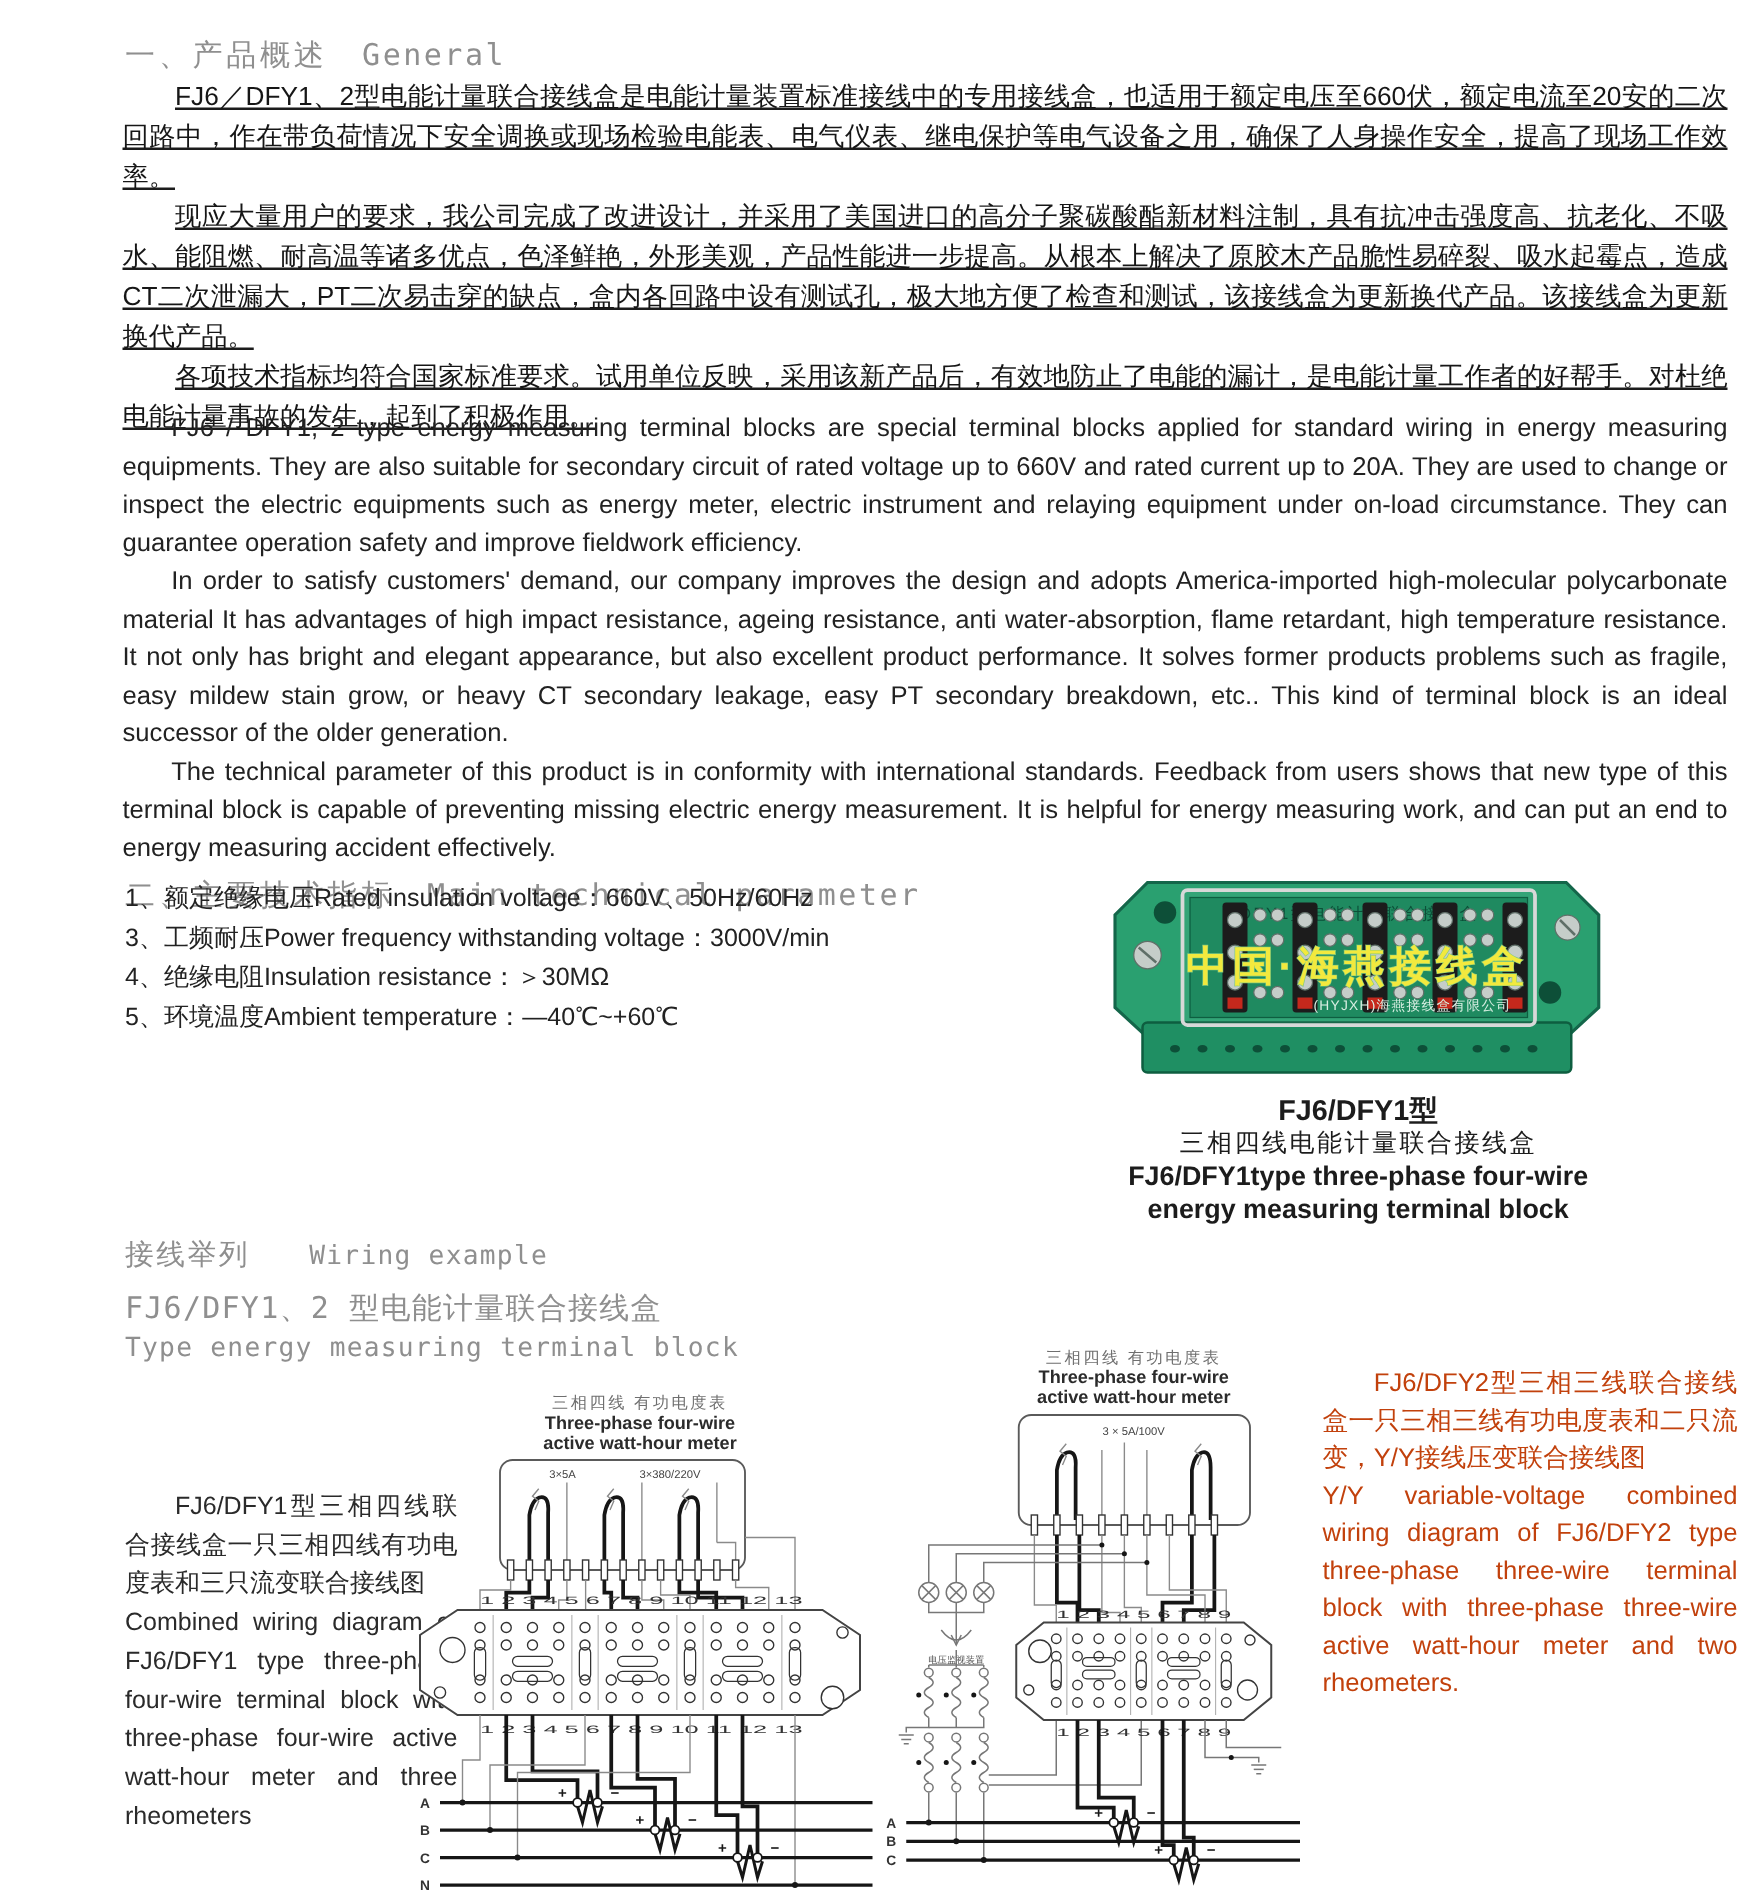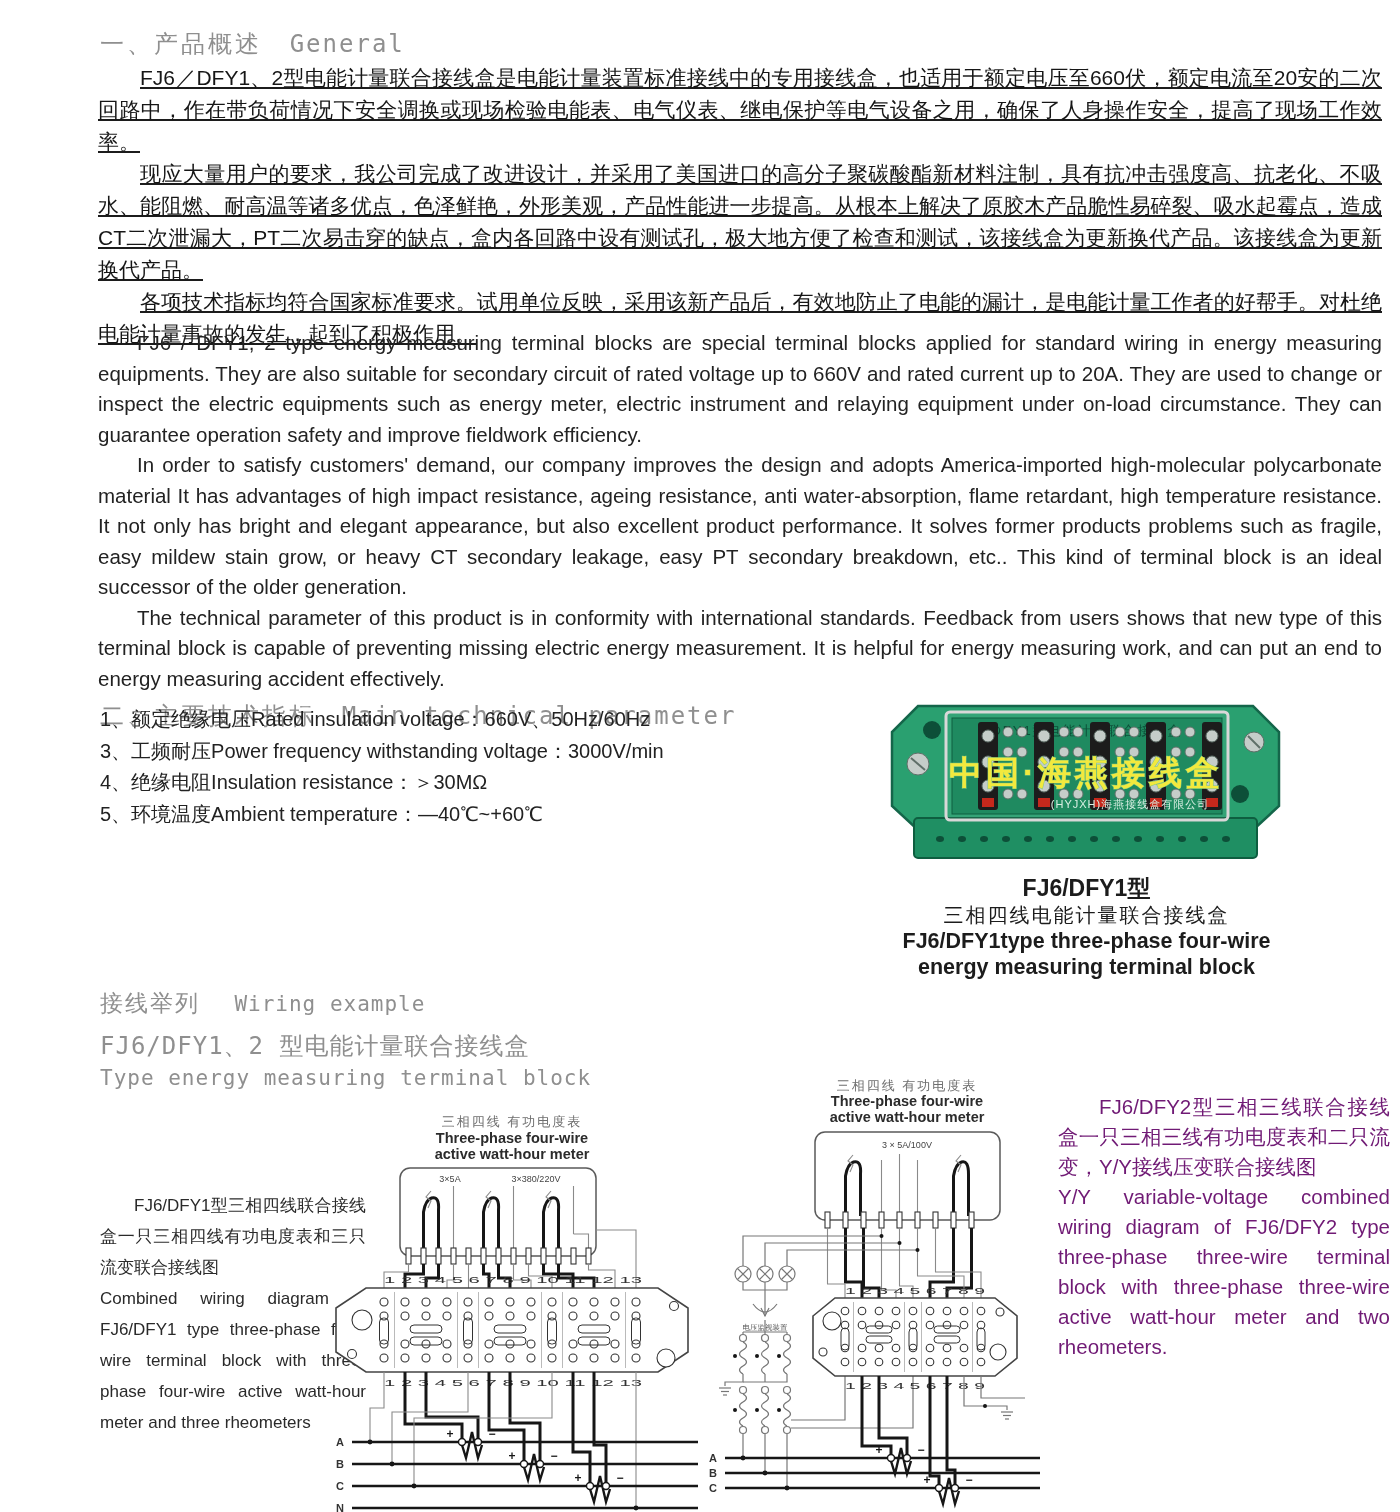--- a/index.html
+++ b/index.html
@@ -17,24 +17,24 @@
              text-align:justify;color:#222;}
   .techlist div{font-size:20px;line-height:31.5px;color:#222;}
   .caption{width:397px;text-align:center;}
   .caption .c1{font-size:23px;font-weight:bold;line-height:28px;}
   .caption .c2{font-size:20px;line-height:26px;letter-spacing:2px;}
   .caption .c3{font-size:21.5px;font-weight:bold;line-height:26px;}
   .sub1{font-size:23px;letter-spacing:2px;}
   .sub2{font-size:24px;letter-spacing:1px;font-family:"DejaVu Sans Mono",monospace;}
   .sub3{font-size:21px;letter-spacing:1px;font-family:"DejaVu Sans Mono",monospace;}
   .descL{width:266px;}
-  .descL p{margin:0;font-size:17px;line-height:31px;color:#2a2a2a;text-align:justify;}
+  .descL p{margin:0;font-size:20px;line-height:31px;color:#2a2a2a;text-align:justify;}
   .descL p.zh{text-indent:2em;}
   .descR{width:332px;}
-  .descR p{margin:0;font-size:20.5px;line-height:30px;color:#701a75;text-align:justify;}
+  .descR p{margin:0;font-size:20.5px;line-height:30px;color:#c2410c;text-align:justify;}
   .descR p.zh{text-indent:2em;}
   
   .box{fill:none;stroke:#5a5a5a;stroke-width:1.5;}
   .thick{fill:none;stroke:#161616;stroke-width:3;}
   .thin{fill:none;stroke:#8a8a8a;stroke-width:1.1;}
   .blk{fill:#ffffff;stroke:#444;stroke-width:1.6;}
   .div{stroke:#a8a8a8;stroke-width:0.8;}
   .scr{fill:#fff;stroke:#333;stroke-width:1.1;}
   .lnk{fill:none;stroke:#333;stroke-width:1;}
   .bus{stroke:#161616;stroke-width:2.6;}
@@ -198,21 +198,21 @@
 
   <div class="abs caption" style="left:888px;top:874px;">
     <div class="c1">FJ6/DFY1型</div>
     <div class="c2">三相四线电能计量联合接线盒</div>
     <div class="c3">FJ6/DFY1type three-phase four-wire</div>
     <div class="c3">energy measuring terminal block</div>
   </div>
 
   <div class="abs sub1 gray" style="left:100px;top:988px;">
     <span>接线举列</span>
-    <span class="sub3" style="margin-left:26px;">Wiring example</span>
+    <span class="sub3" style="margin-left:39px;">Wiring example</span>
   </div>
   <div class="abs sub2 gray" style="left:100px;top:1030px;">FJ6/DFY1、2 型电能计量联合接线盒</div>
   <div class="abs sub3 gray" style="left:100px;top:1066px;text-align:center;">Type energy measuring terminal block</div>
 
   <div class="abs descL" style="left:100px;top:1190px;">
     <p class="zh">FJ6/DFY1型三相四线联合接线盒一只三相四线有功电度表和三只流变联合接线图</p>
     <p>Combined wiring diagram of FJ6/DFY1 type three-phase four-wire terminal block with three-phase four-wire active watt-hour meter and three rheometers</p>
   </div>
 
   <div class="abs descR" style="left:1058px;top:1092px;">

